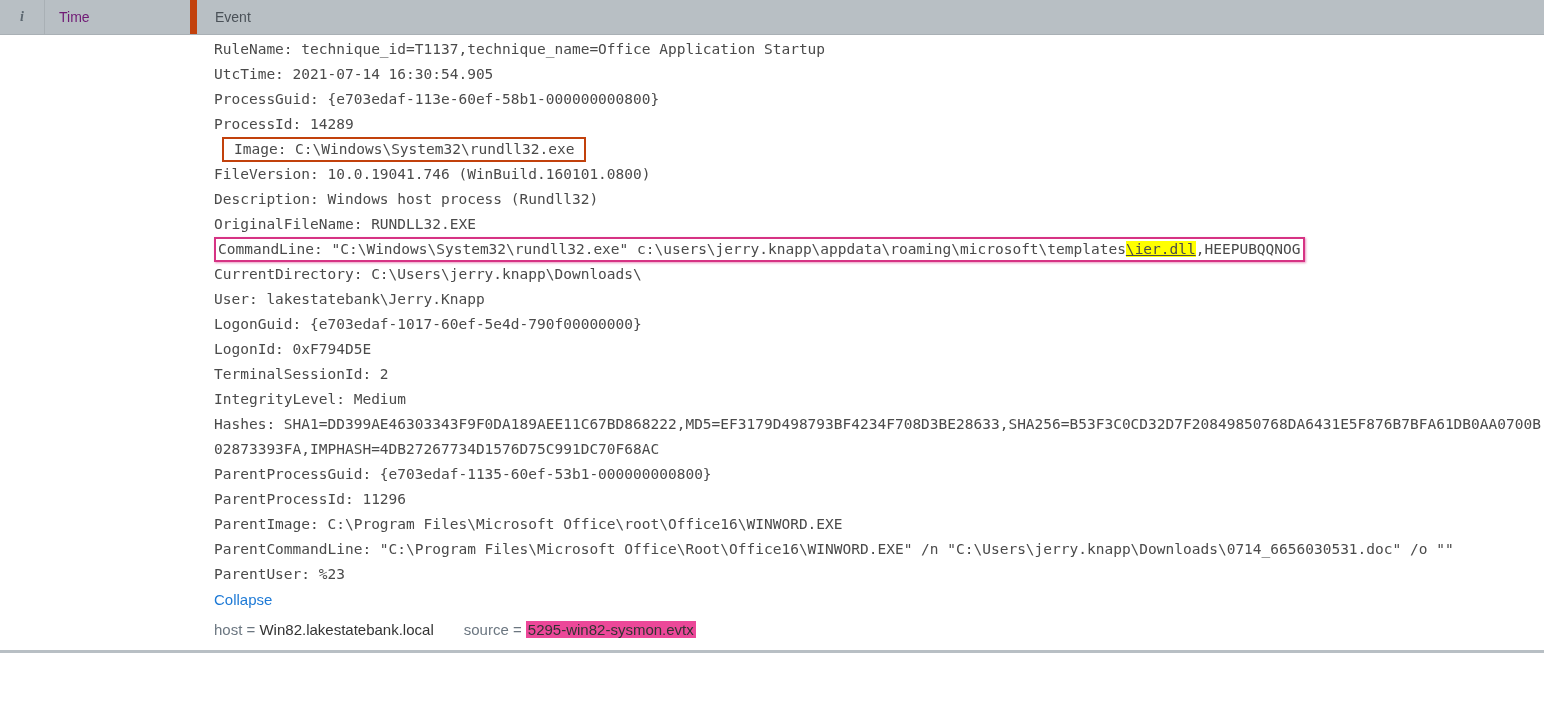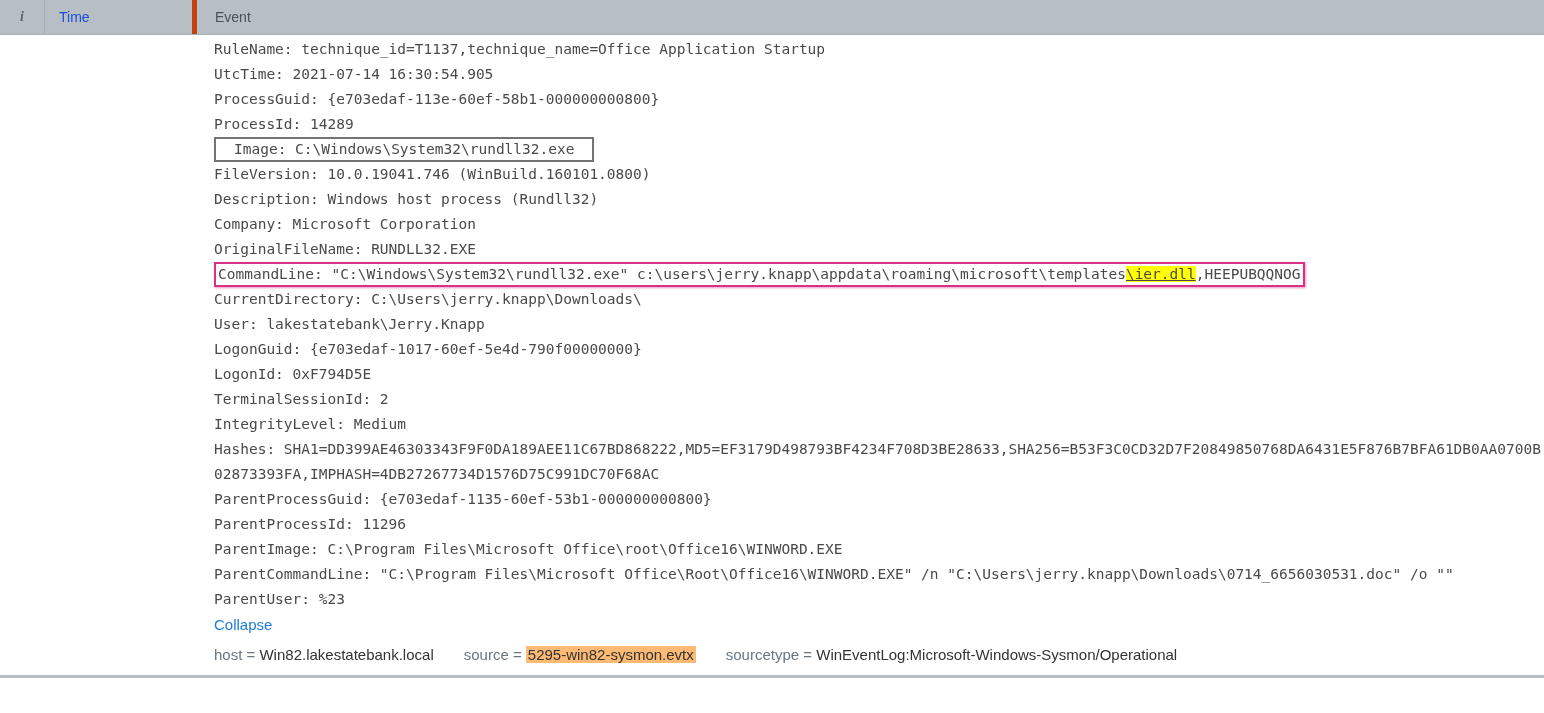--- a/index.html
+++ b/index.html
@@ -27,22 +27,22 @@
     align-items: center;
     justify-content: center;
     font-family: Georgia, serif;
     font-style: italic;
     font-weight: bold;
     color: #5c6770;
   }
   .col-time {
     width: 152px;
     padding-left: 14px;
-    color: #1d4ed8;
-    border-right: 5px solid #c2410c;
+    color: #701a75;
+    border-right: 7px solid #c2410c;
     height: 100%;
     display: flex;
     align-items: center;
   }
   .col-event {
     flex: 1;
     padding-left: 18px;
     color: #4a5158;
     height: 100%;
     display: flex;
@@ -53,23 +53,23 @@
     font-family: "Consolas","Menlo","DejaVu Sans Mono",monospace;
     font-size: 14.5px;
     color: #4a4a4a;
     line-height: 25px;
     white-space: normal;
     word-break: break-all;
   }
   .event-body .line { display: block; }
   .box-pink {
     display: inline-block;
-    border: 2px solid #737373;
-    padding: 0 18px;
-    margin: -2px 0;
+    border: 2px solid #c2410c;
+    padding: 0 10px;
+    margin: -2px 8px;
     line-height: 21px;
   }
   .box-pink2 {
     display: inline-block;
     border: 2px solid #d63384;
     padding: 0 2px;
     margin: -2px 0;
     line-height: 21px;
     box-shadow: 1px 1px 2px rgba(214,51,132,0.5);
   }
@@ -84,21 +84,21 @@
     padding: 8px 0 12px 214px;
     font-family: "Helvetica Neue", Helvetica, Arial, sans-serif;
     font-size: 15px;
     color: #5c6770;
     display: flex;
     gap: 30px;
     align-items: flex-end;
   }
   .meta-item .key { color: #6b7680; }
   .meta-item .val { color: #333; }
-  .val-hl { background: #fdba74; padding: 0 2px; }
+  .val-hl { background: #ec4899; padding: 0 2px; }
   .bottom-bar {
     height: 3px;
     background: #b8bfc4;
   }
 </style>
 </head>
 <body>
 
 <div class="header-row">
   <div class="col-info">i</div>
@@ -107,21 +107,20 @@
 </div>
 
 <div class="event-body">
   <span class="line">RuleName: technique_id=T1137,technique_name=Office Application Startup</span>
   <span class="line">UtcTime: 2021-07-14 16:30:54.905</span>
   <span class="line">ProcessGuid: {e703edaf-113e-60ef-58b1-000000000800}</span>
   <span class="line">ProcessId: 14289</span>
   <span class="line"><span class="box-pink">Image: C:\Windows\System32\rundll32.exe</span></span>
   <span class="line">FileVersion: 10.0.19041.746 (WinBuild.160101.0800)</span>
   <span class="line">Description: Windows host process (Rundll32)</span>
-  <span class="line">Company: Microsoft Corporation</span>
   <span class="line">OriginalFileName: RUNDLL32.EXE</span>
   <span class="line"><span class="box-pink2"><span>CommandLine: "C:\Windows\System32\rundll32.exe" c:\users\jerry.knapp\appdata\roaming\microsoft\templates</span><span class="hl-yellow">\ier.dll</span><span>,HEEPUBQQNOG</span></span></span>
   <span class="line">CurrentDirectory: C:\Users\jerry.knapp\Downloads\</span>
   <span class="line">User: lakestatebank\Jerry.Knapp</span>
   <span class="line">LogonGuid: {e703edaf-1017-60ef-5e4d-790f00000000}</span>
   <span class="line">LogonId: 0xF794D5E</span>
   <span class="line">TerminalSessionId: 2</span>
   <span class="line">IntegrityLevel: Medium</span>
   <span class="line">Hashes: SHA1=DD399AE46303343F9F0DA189AEE11C67BD868222,MD5=EF3179D498793BF4234F708D3BE28633,SHA256=B53F3C0CD32D7F20849850768DA6431E5F876B7BFA61DB0AA0700B02873393FA,IMPHASH=4DB27267734D1576D75C991DC70F68AC</span>
   <span class="line">ParentProcessGuid: {e703edaf-1135-60ef-53b1-000000000800}</span>
@@ -132,18 +131,15 @@
   <span class="line"><span class="collapse-link">Collapse</span></span>
 </div>
 
 <div class="meta-row">
   <span class="meta-item">
     <span class="key">host = </span><span class="val">Win82.lakestatebank.local</span>
   </span>
   <span class="meta-item">
     <span class="key">source = </span><span class="val val-hl">5295-win82-sysmon.evtx</span>
   </span>
-  <span class="meta-item">
-    <span class="key">sourcetype = </span><span class="val">WinEventLog:Microsoft-Windows-Sysmon/Operational</span>
-  </span>
 </div>
 
 <div class="bottom-bar"></div>
 
 </body></html>

